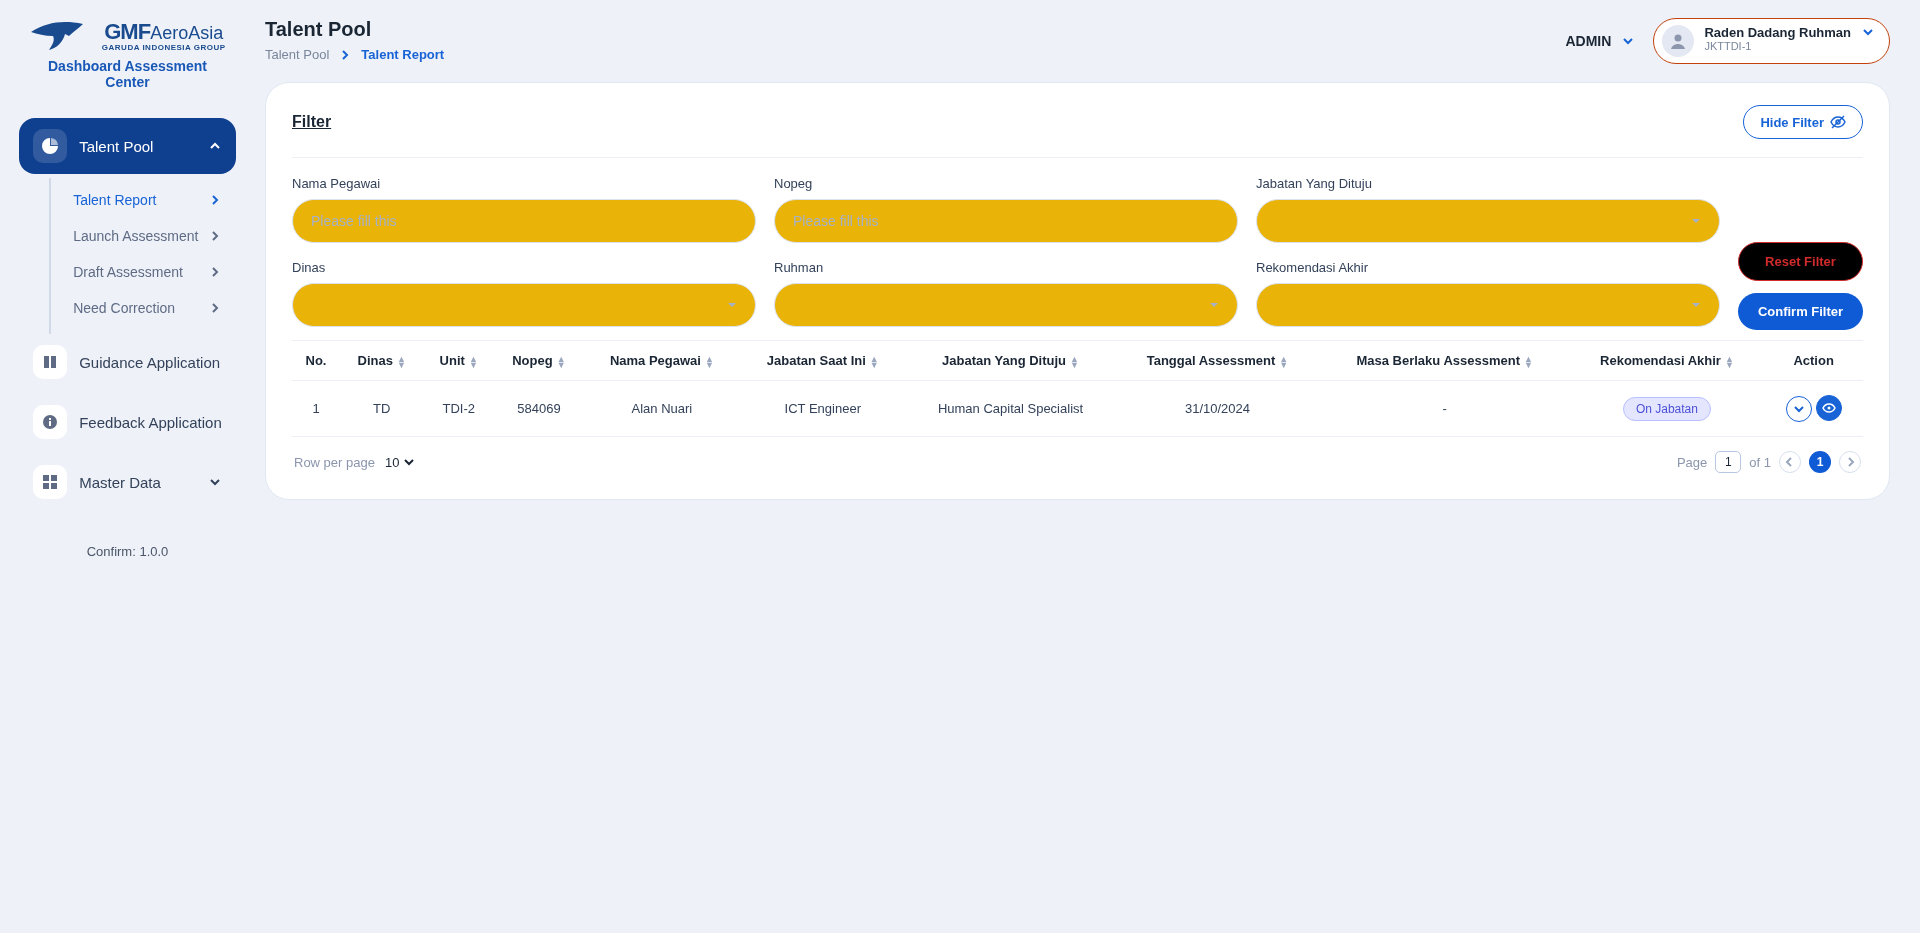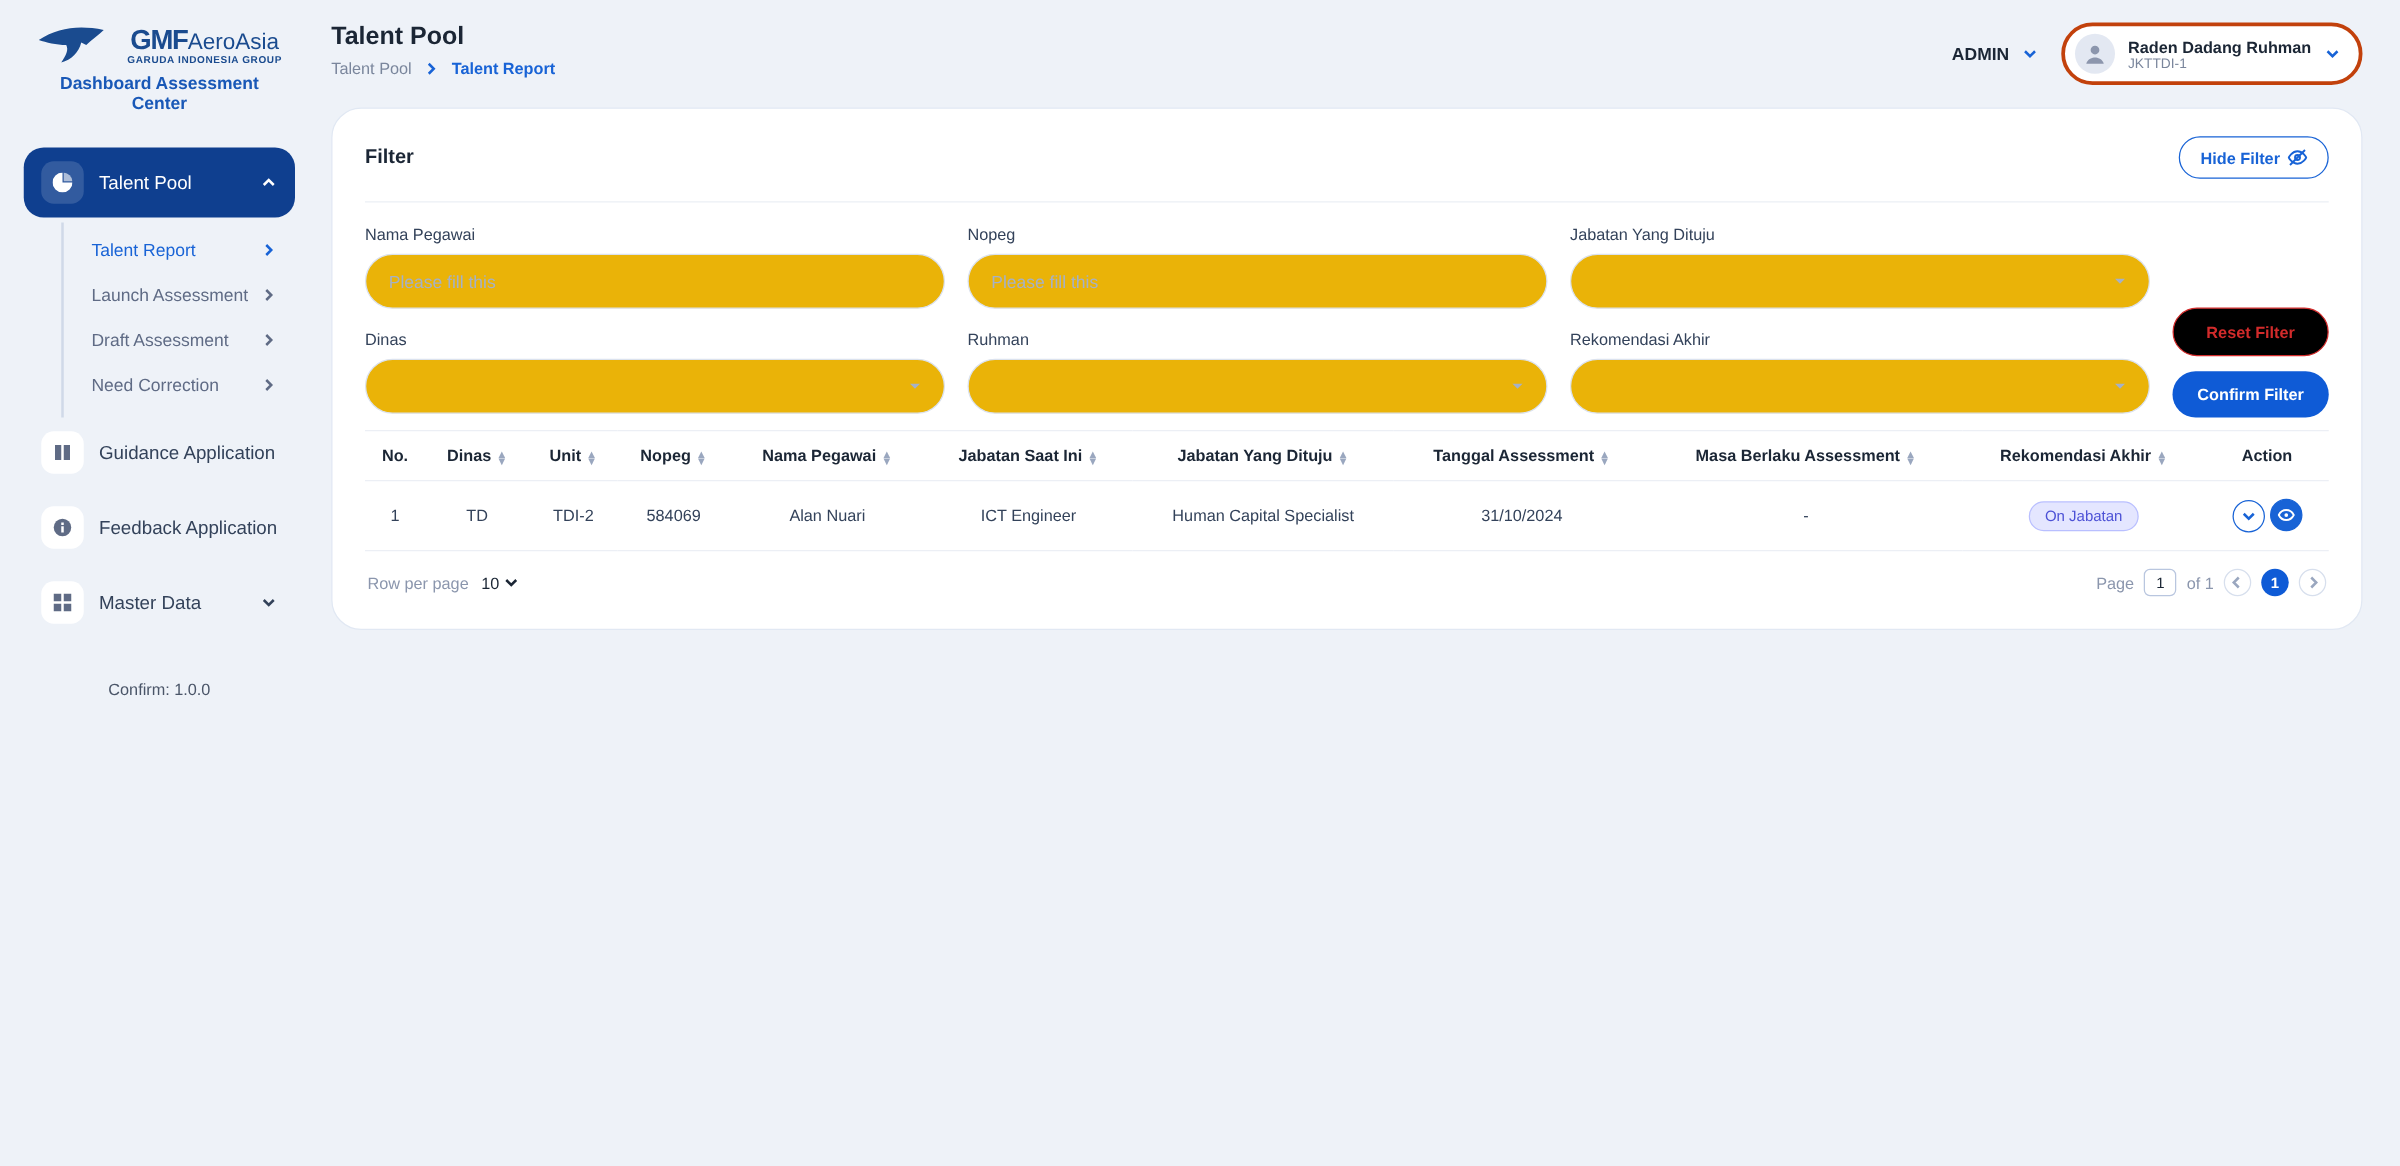--- a/index.html
+++ b/index.html
@@ -28,28 +28,28 @@
   
   .main{flex:1;padding:18px 30px 0 10px;}
   .topbar{display:flex;align-items:flex-start;}
   .page-head h1{font-size:20px;font-weight:600;color:#1b2635;}
   .breadcrumb{display:flex;align-items:center;font-size:13px;margin-top:6px;}
   .breadcrumb .bc-item{color:#7a869c;}
   .breadcrumb .bc-sep{margin:0 10px;color:#1863d6;}
   .breadcrumb .bc-active{color:#1863d6;font-weight:600;}
   .topbar-right{margin-left:auto;display:flex;align-items:center;gap:18px;}
   .admin-dd{display:flex;align-items:center;font-weight:700;font-size:14px;color:#1b2635;gap:10px;cursor:pointer;}
-  .user-chip{background:#fff;border:3px solid #c2410c;border-radius:28px;padding:6px 14px 6px 8px;display:flex;align-items:center;gap:10px;cursor:pointer;}
+  .user-chip{background:#fff;border:1px solid #c2410c;border-radius:28px;padding:6px 14px 6px 8px;display:flex;gap:10px;cursor:pointer;}
   .avatar{width:32px;height:32px;border-radius:50%;background:#e3e8f2;display:flex;align-items:center;justify-content:center;color:#8c96ad;}
   .user-info .name{font-size:13px;font-weight:600;color:#1b2635;}
   .user-info .code{font-size:11px;color:#7a869c;}
   
   .card{background:#fff;border-radius:24px;margin-top:18px;padding:22px 26px;border:1px solid #e1e8f3;}
   .filter-head{display:flex;align-items:center;}
-  .filter-head h3{font-size:16px;font-weight:600;}
+  .filter-head h3{font-size:16px;font-weight:600;text-decoration:underline;}
   .hide-filter{margin-left:auto;border:1.5px solid #1863d6;color:#1863d6;background:#fff;border-radius:22px;padding:8px 16px;font-weight:600;font-size:13px;display:flex;align-items:center;gap:6px;cursor:pointer;}
   .hr{height:1px;background:#eceff5;margin:18px 0;}
   .filter-body{display:flex;gap:18px;}
   .filter-grid{flex:1;display:grid;grid-template-columns:repeat(3,1fr);gap:14px 18px;}
   .field label{display:block;font-size:13px;color:#33425a;margin-bottom:8px;font-weight:500;}
   .input,.select{width:100%;height:44px;border:1px solid #dbe2ee;border-radius:22px;padding:0 18px;font-size:14px;color:#33425a;background:#eab308;outline:none;}
   .input::placeholder{color:#a5b1c7;}
   .select{display:flex;align-items:center;justify-content:space-between;cursor:pointer;color:#a5b1c7;}
   .filter-actions{width:125px;display:flex;flex-direction:column;gap:12px;padding-top:22px;}
   .btn{border-radius:22px;padding:11px 0;font-weight:600;font-size:13px;text-align:center;cursor:pointer;}

